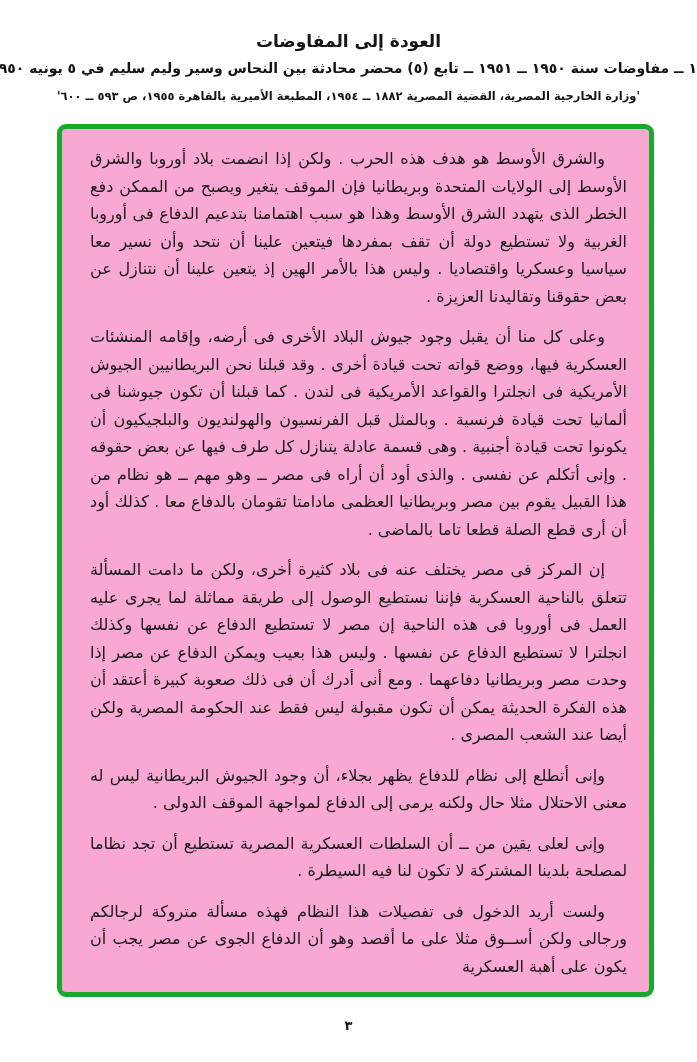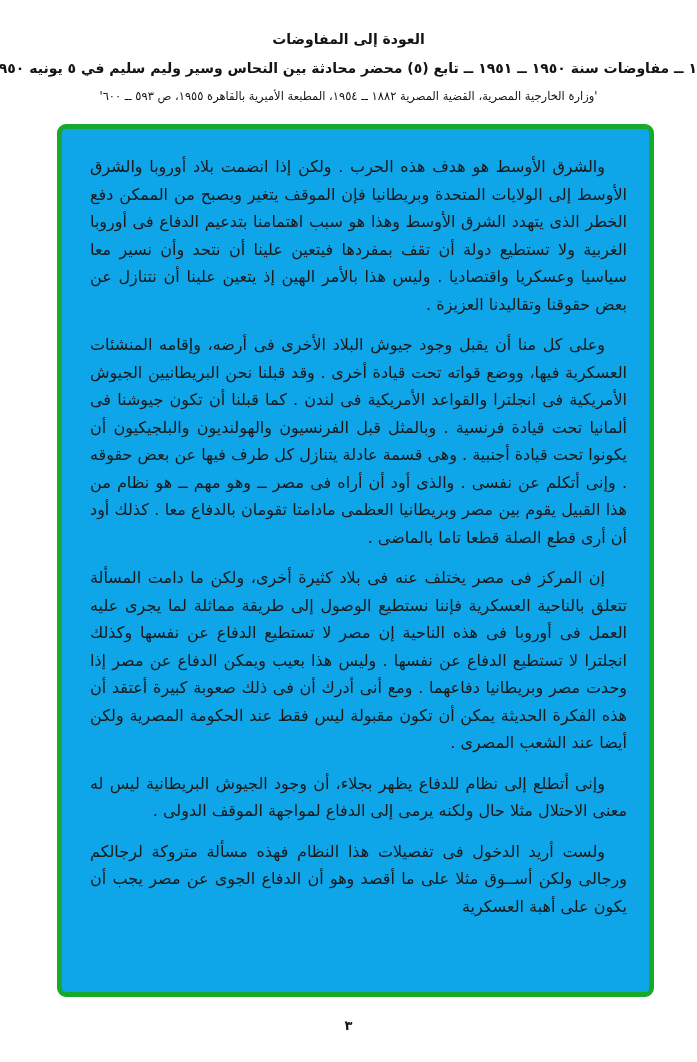--- a/index.html
+++ b/index.html
@@ -12,53 +12,53 @@
     font-family: "DejaVu Sans", sans-serif;
     color: #141414;
     direction: rtl;
   }
   .doc-title {
     position: absolute;
     top: 31px;
     left: 0;
     width: 100%;
     text-align: center;
-    font-size: 14px;
+    font-size: 17px;
     font-weight: bold;
     letter-spacing: 0;
   }
   .doc-subtitle {
     position: absolute;
     top: 60px;
     left: 0;
     width: 100%;
     text-align: center;
     font-size: 14px;
     font-weight: bold;
     white-space: nowrap;
   }
   .doc-source {
     position: absolute;
     top: 89px;
     left: 0;
     width: 100%;
     text-align: center;
     font-size: 11.5px;
-    font-weight: normal;
+    font-weight: bold;
   }
   .scan-panel {
     position: absolute;
     top: 124px;
     left: 57px;
     width: 597px;
     height: 873px;
     border: 5px solid #18a92c;
     border-radius: 9px;
-    background: #0ea5e9;
-    padding: 24px 22px 0 28px;
+    background: #f9a8d4;
+    padding: 16px 22px 0 28px;
   }
   .scan-panel p {
     direction: rtl;
     text-align: justify;
     font-size: 16px;
     line-height: 27.5px;
     text-indent: 22px;
     margin-bottom: 13px;
     color: #191919;
   }
@@ -79,16 +79,17 @@
 
 <div class="doc-subtitle">١ ــ مفاوضات سنة ١٩٥٠ ــ ١٩٥١ ــ تابع (٥) محضر محادثة بين النحاس وسير وليم سليم في ٥ يونيه ١٩٥٠</div>
 
 <div class="doc-source">'وزارة الخارجية المصرية، القضية المصرية ١٨٨٢ ــ ١٩٥٤، المطبعة الأميرية بالقاهرة ١٩٥٥، ص ٥٩٣ ــ ٦٠٠'</div>
 
 <div class="scan-panel">
   <p>والشرق الأوسط هو هدف هذه الحرب . ولكن إذا انضمت بلاد أوروبا والشرق الأوسط إلى الولايات المتحدة وبريطانيا فإن الموقف يتغير ويصبح من الممكن دفع الخطر الذى يتهدد الشرق الأوسط وهذا هو سبب اهتمامنا بتدعيم الدفاع فى أوروبا الغربية ولا تستطيع دولة أن تقف بمفردها فيتعين علينا أن نتحد وأن نسير معا سياسيا وعسكريا واقتصاديا . وليس هذا بالأمر الهين إذ يتعين علينا أن نتنازل عن بعض حقوقنا وتقاليدنا العزيزة .</p>
   <p>وعلى كل منا أن يقبل وجود جيوش البلاد الأخرى فى أرضه، وإقامه المنشئات العسكرية فيها، ووضع قواته تحت قيادة أخرى . وقد قبلنا نحن البريطانيين الجيوش الأمريكية فى انجلترا والقواعد الأمريكية فى لندن . كما قبلنا أن تكون جيوشنا فى ألمانيا تحت قيادة فرنسية . وبالمثل قبل الفرنسيون والهولنديون والبلجيكيون أن يكونوا تحت قيادة أجنبية . وهى قسمة عادلة يتنازل كل طرف فيها عن بعض حقوقه . وإنى أتكلم عن نفسى . والذى أود أن أراه فى مصر ــ وهو مهم ــ هو نظام من هذا القبيل يقوم بين مصر وبريطانيا العظمى مادامتا تقومان بالدفاع معا . كذلك أود أن أرى قطع الصلة قطعا تاما بالماضى .</p>
   <p>إن المركز فى مصر يختلف عنه فى بلاد كثيرة أخرى، ولكن ما دامت المسألة تتعلق بالناحية العسكرية فإننا نستطيع الوصول إلى طريقة مماثلة لما يجرى عليه العمل فى أوروبا فى هذه الناحية إن مصر لا تستطيع الدفاع عن نفسها وكذلك انجلترا لا تستطيع الدفاع عن نفسها . وليس هذا بعيب ويمكن الدفاع عن مصر إذا وحدت مصر وبريطانيا دفاعهما . ومع أنى أدرك أن فى ذلك صعوبة كبيرة أعتقد أن هذه الفكرة الحديثة يمكن أن تكون مقبولة ليس فقط عند الحكومة المصرية ولكن أيضا عند الشعب المصرى .</p>
   <p>وإنى أتطلع إلى نظام للدفاع يظهر بجلاء، أن وجود الجيوش البريطانية ليس له معنى الاحتلال مثلا حال ولكنه يرمى إلى الدفاع لمواجهة الموقف الدولى .</p>
+  <p>وإنى لعلى يقين من ــ أن السلطات العسكرية المصرية تستطيع أن تجد نظاما لمصلحة بلدينا المشتركة لا تكون لنا فيه السيطرة .</p>
   <p>ولست أريد الدخول فى تفصيلات هذا النظام فهذه مسألة متروكة لرجالكم ورجالى ولكن أســوق مثلا على ما أقصد وهو أن الدفاع الجوى عن مصر يجب أن يكون على أهبة العسكرية</p>
 </div>
 
 <div class="page-number">٣</div>
 
 </body></html>

